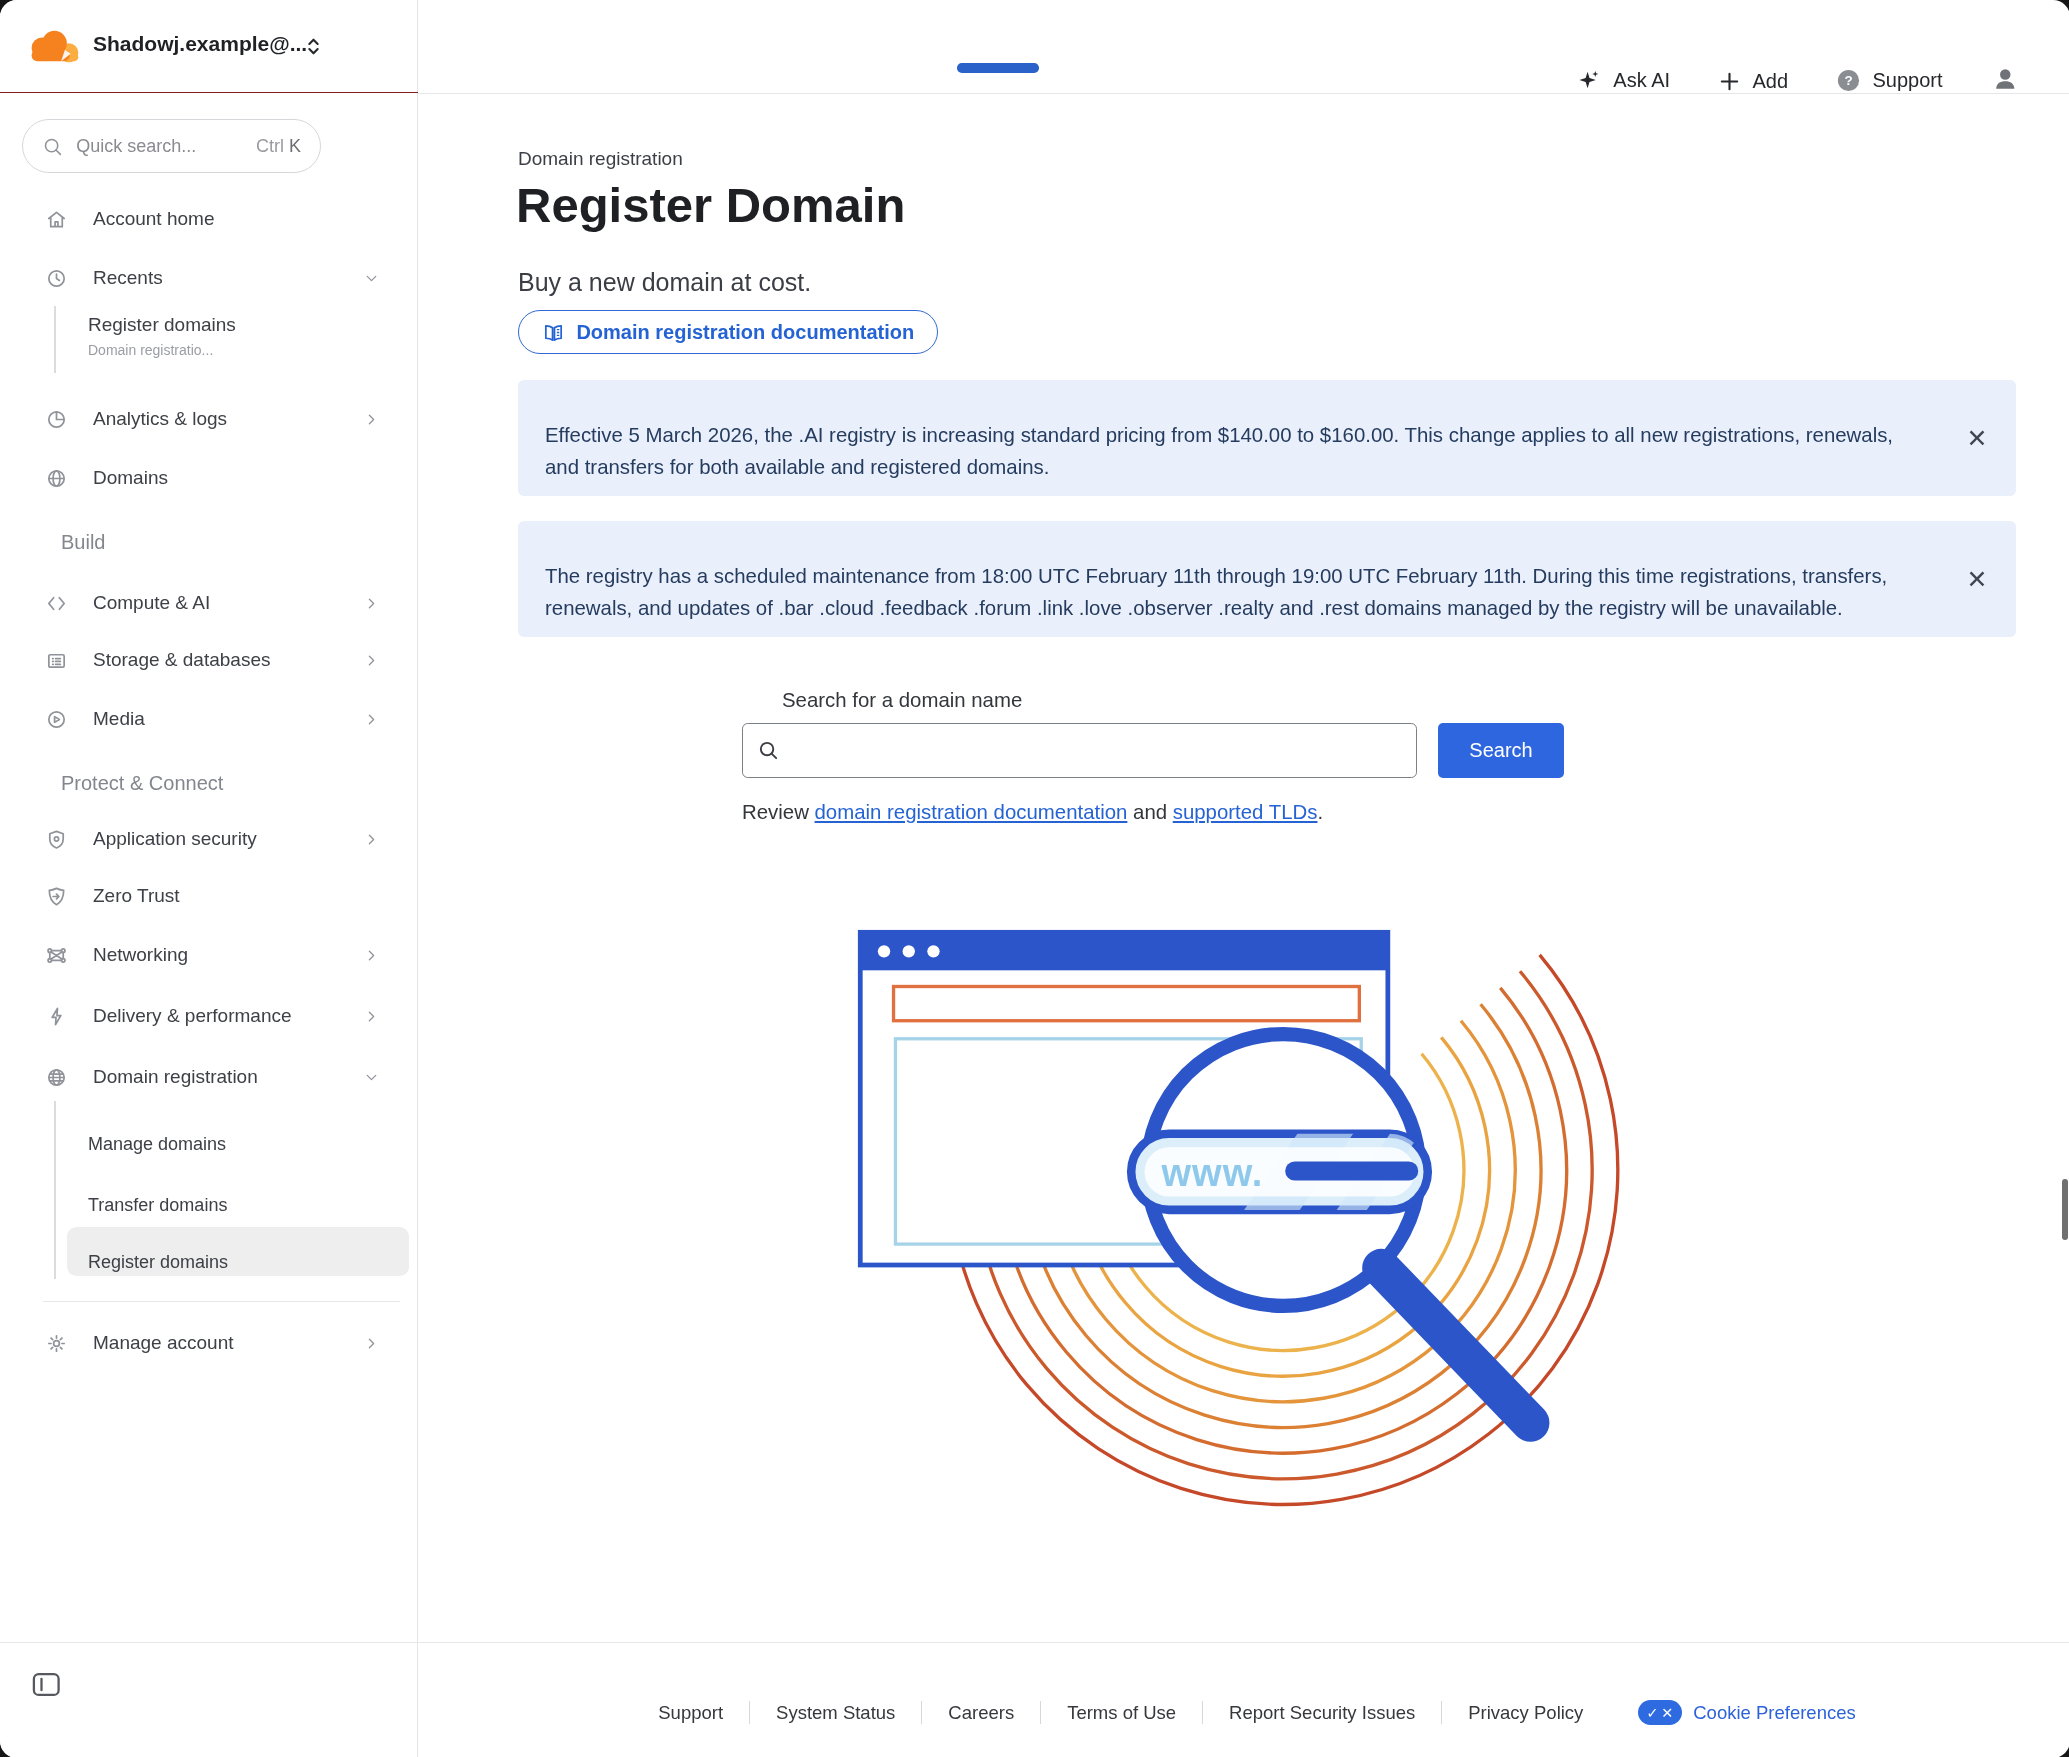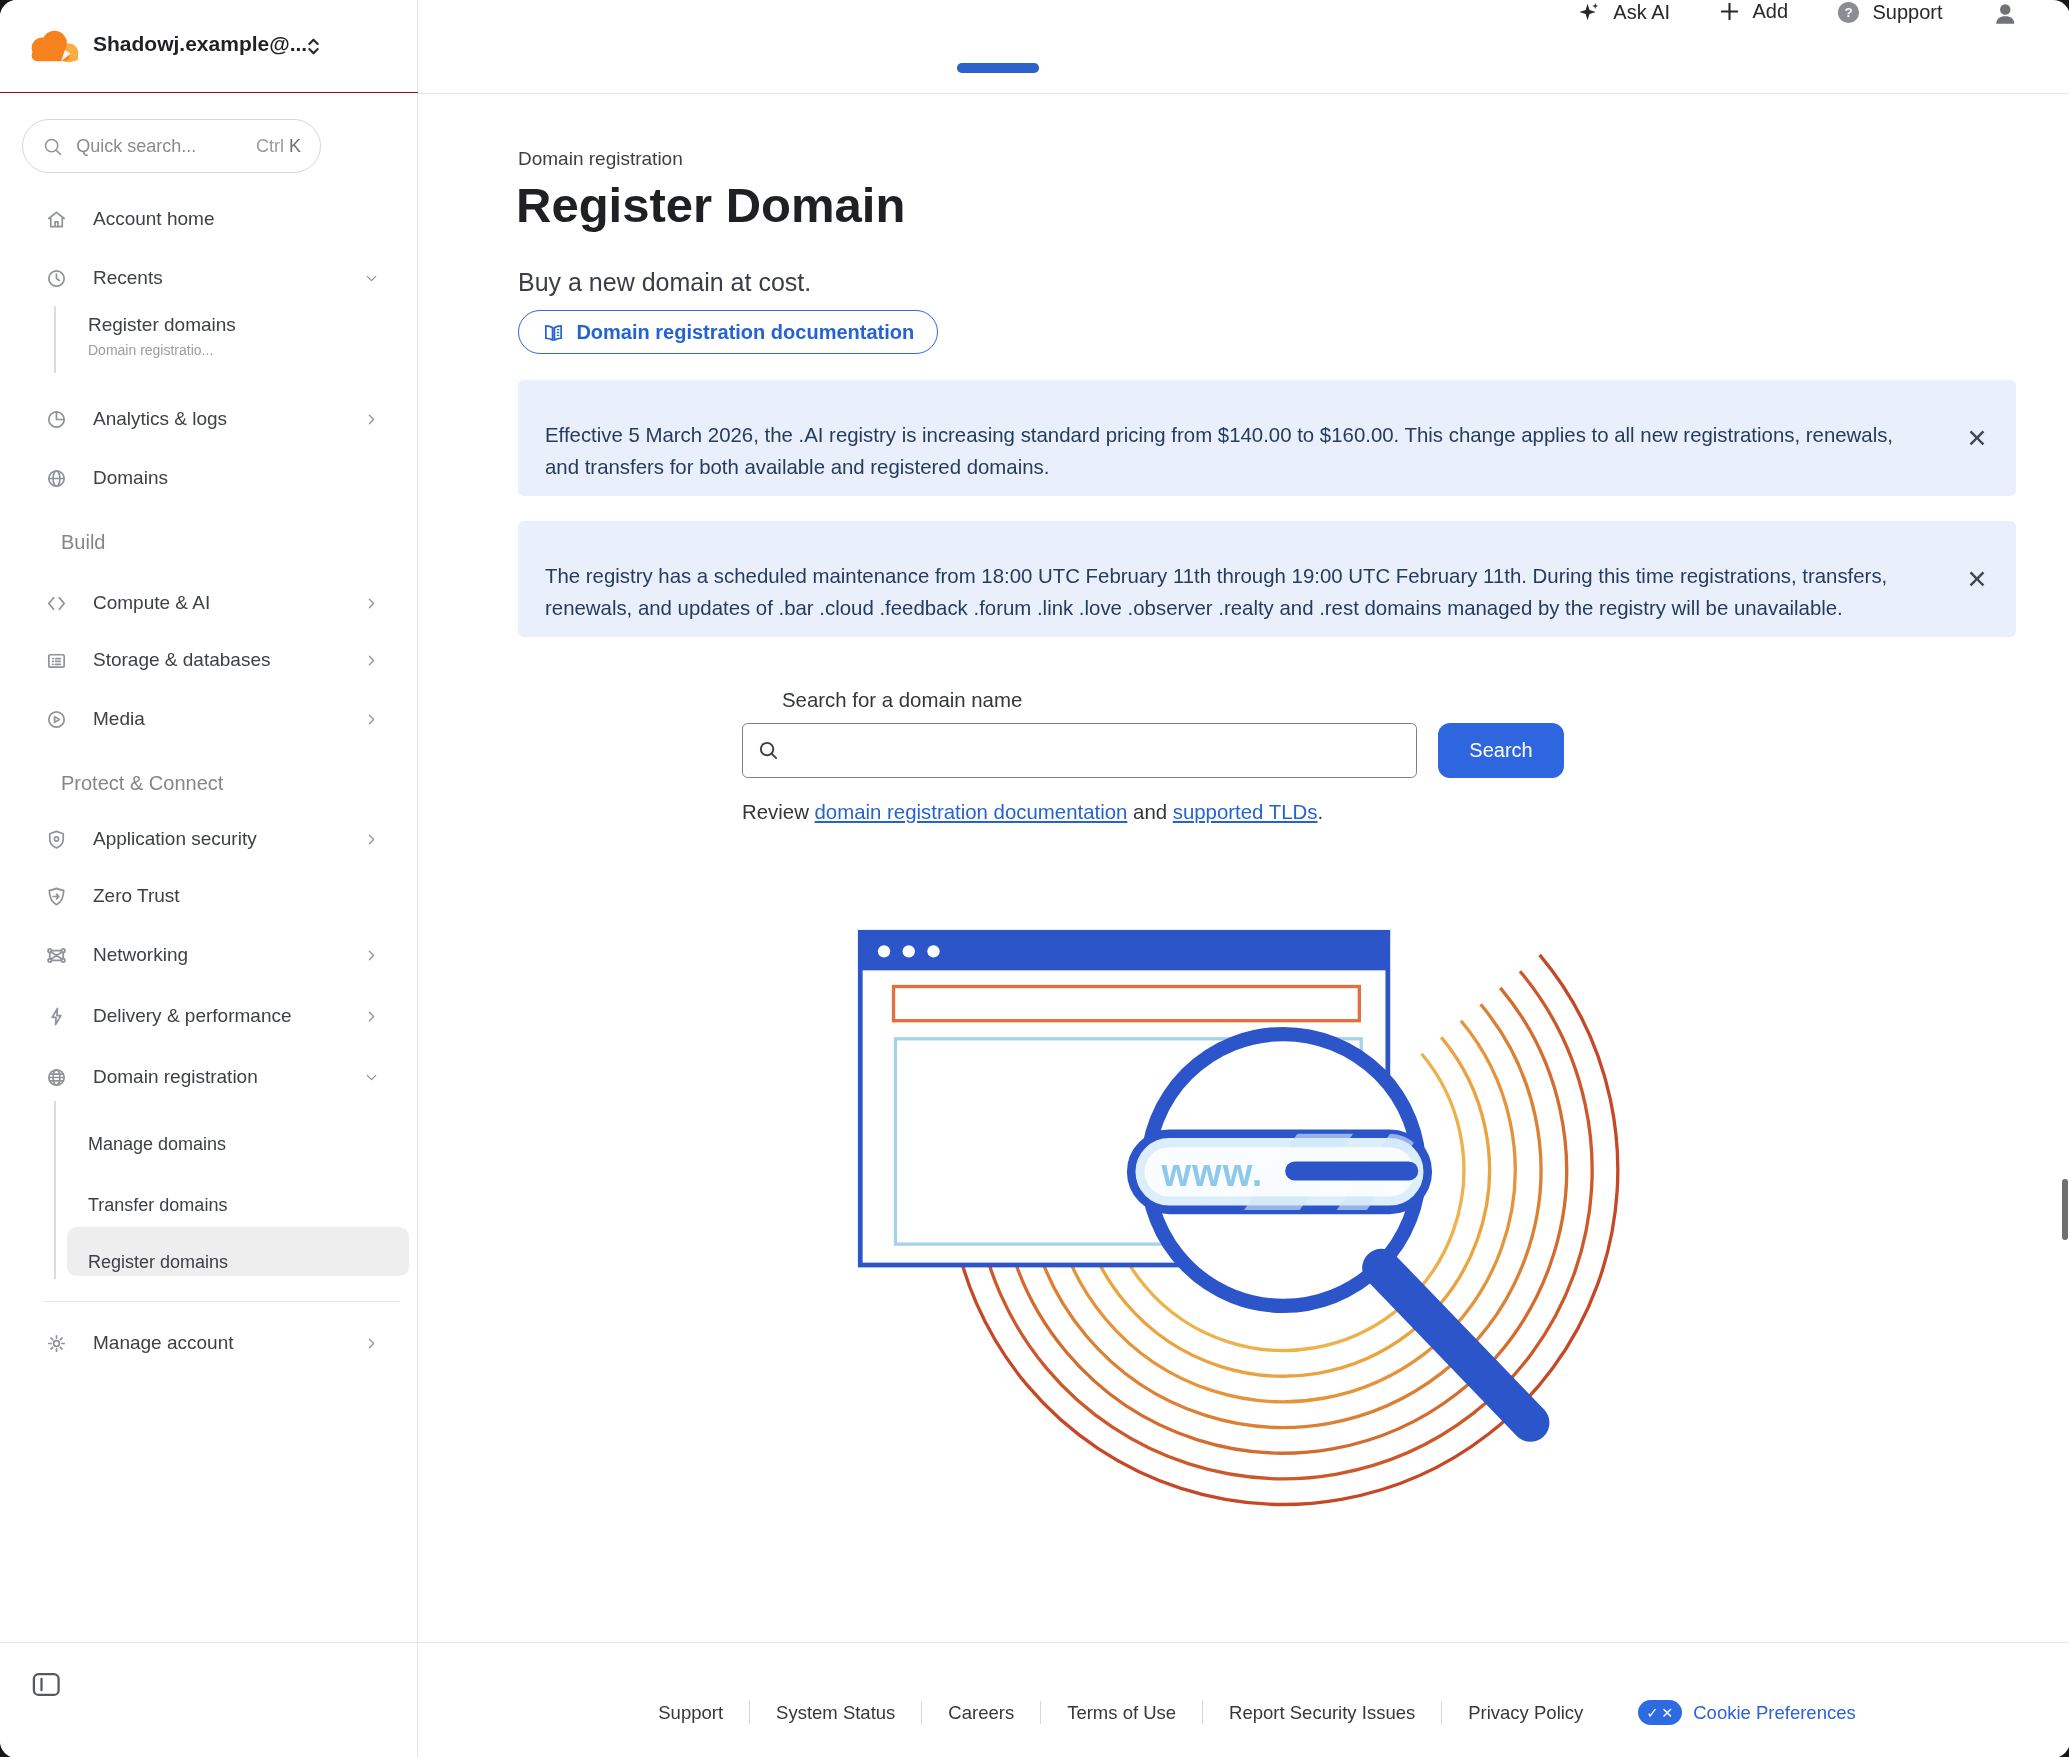--- a/index.html
+++ b/index.html
@@ -23,35 +23,35 @@
   .tree { position:absolute; left:54px; width:1.9px; background:#dcdcdf; }
   .sel-bg { position:absolute; left:67px; width:342px; height:49px; background:#eeeeef; border-radius:9.5px; }
   .recents-sub { position:absolute; left:88px; top:314px; width:314px; cursor:pointer; }
   .recents-sub .l1 { font-size:19px; color:#3d4046; }
   .recents-sub .l2 { font-size:14px; color:#9a9da3; margin-top:5.7px; }
   .side-div { position:absolute; left:43px; width:357px; height:1px; background:#e7e7ea; }
   .collapse-btn { position:absolute; left:32px; top:1672px; cursor:pointer; }
 
   
   .topbar-line { position:absolute; left:418px; top:93px; right:0; height:1px; background:#e7e7ea; }
-  .topnav { position:absolute; top:0; right:51px; height:93px; display:flex; align-items:flex-start; gap:48px; }
+  .topnav { position:absolute; top:0; right:51px; height:93px; display:flex; align-items:flex-end; gap:48px; }
   .tn-item { display:flex; align-items:center; gap:11.4px; font-size:20px; color:#26282c; cursor:pointer; }
   .top-indicator { position:absolute; left:957px; top:63px; width:82px; height:9.5px; border-radius:4.8px; background:#2b62c9; }
 
   
   .breadcrumb { position:absolute; left:518px; top:148px; font-size:19px; color:#3c3f45; }
   .page-title { position:absolute; left:516px; top:177px; font-size:49px; font-weight:600; color:#1f2023; }
   .page-sub { position:absolute; left:518px; top:268px; font-size:25px; color:#3b3e45; }
   .doc-pill { position:absolute; left:518px; top:310px; height:44px; border:1.9px solid #3268d7; border-radius:22px; display:flex; align-items:center; gap:11.4px; padding:0 23px; color:#2563d4; font-size:20px; font-weight:600; background:#fff; cursor:pointer; }
   .banner { position:absolute; left:518px; width:1498px; background:#e9effb; border-radius:5.7px; color:#253c5f; font-size:20.4px; line-height:32px; padding:39px 105px 27px 27px; }
   .banner-x { position:absolute; right:28.5px; top:50%; transform:translateY(-50%); font-size:25px; color:#3f4753; cursor:pointer; background:none; border:none; font-family:inherit; }
   .search-label { position:absolute; left:782px; top:689px; font-size:20.4px; color:#33363b; }
   .domain-input { position:absolute; left:742px; top:723px; width:675px; height:55px; border:1.4px solid #7b8086; border-radius:5.7px; font-size:20px; padding:0 15px 0 51px; color:#26282c; background:#fff; }
   .input-mag { position:absolute; left:757px; top:739px; pointer-events:none; }
-  .search-btn { position:absolute; left:1438px; top:723px; width:126px; height:55px; background:#2e66e0; color:#fff; font-size:20px; border:none; border-radius:12px; cursor:pointer; font-family:inherit; }
+  .search-btn { position:absolute; left:1438px; top:723px; width:126px; height:55px; background:#2e66e0; color:#fff; font-size:20px; border:none; border-radius:5px; cursor:pointer; font-family:inherit; }
   .review-line { position:absolute; left:742px; top:801px; font-size:20.4px; color:#33363b; }
   .review-line a { color:#2563d4; text-decoration:underline; cursor:pointer; }
   .illus { position:absolute; left:827px; top:913px; }
 
   
   .footer-line { position:absolute; left:0; top:1642px; width:2070px; height:1px; background:#e7e7ea; }
   .footer { position:absolute; left:418px; right:0; top:1685px; height:55px; display:flex; align-items:center; justify-content:center; font-size:18.5px; color:#36383c; }
   .footer .flink { padding:0 26px; cursor:pointer; white-space:nowrap; }
   .footer .fsep { width:1px; height:23px; background:#d8d8db; }
   .cookie-block { display:flex; align-items:center; gap:11.4px; margin-left:28.5px; cursor:pointer; }

